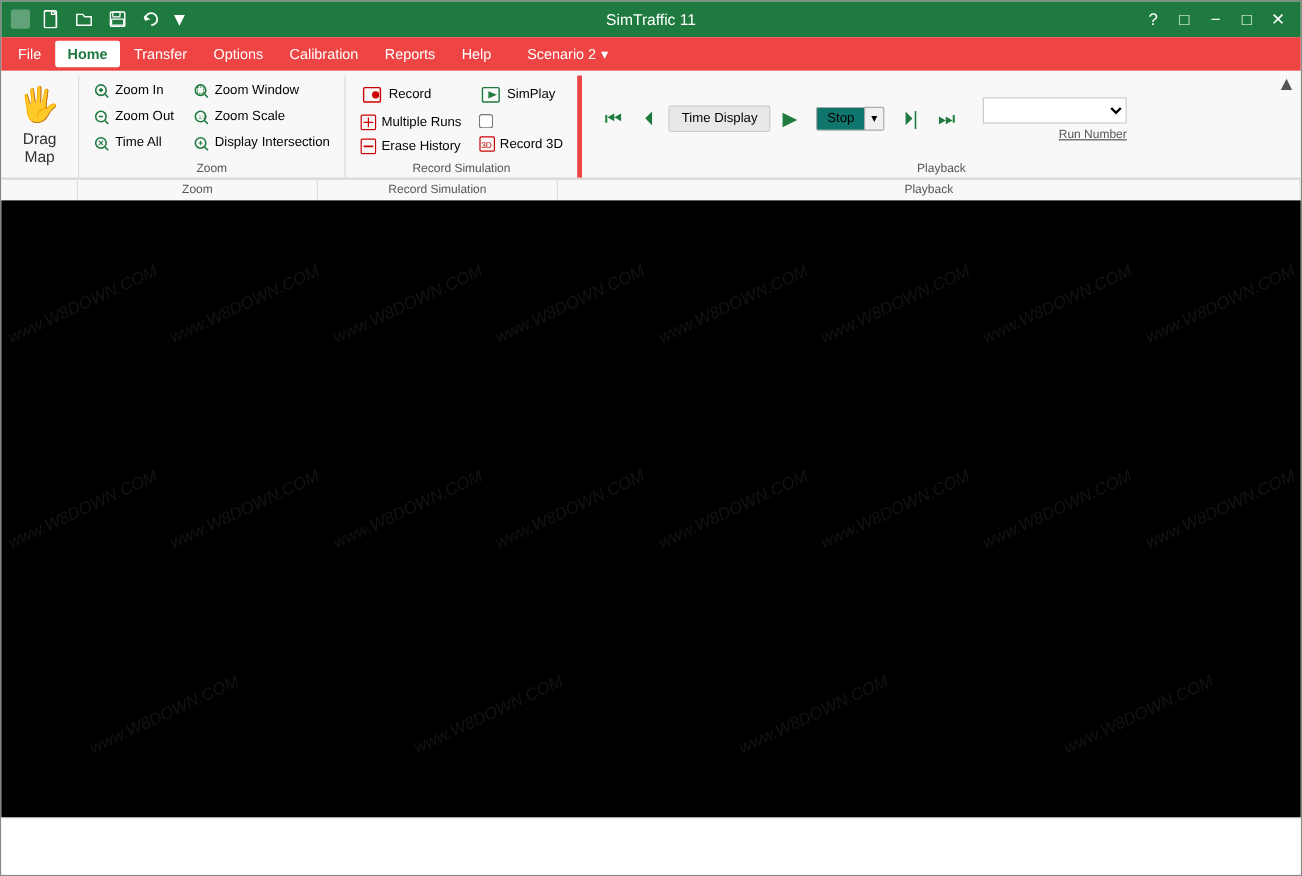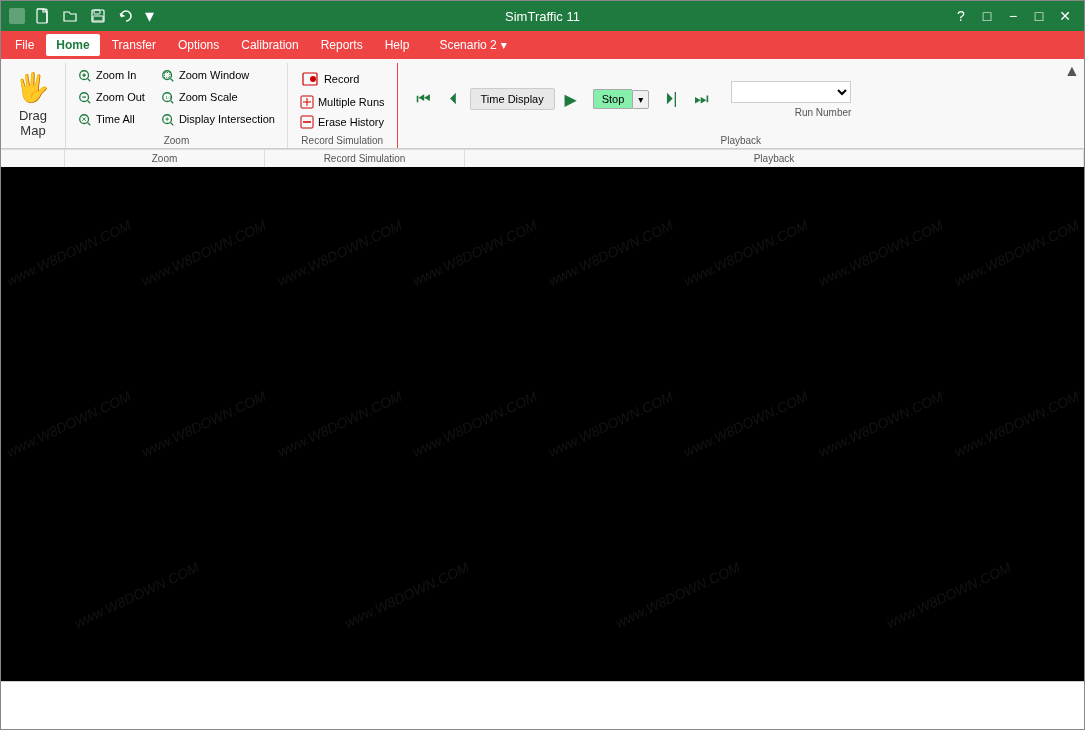--- a/index.html
+++ b/index.html
@@ -118,21 +118,21 @@
       padding: 2px 4px;
       border-radius: 2px;
       font-size: 11px;
       white-space: nowrap;
     }
 
     
     .record-section {
       display: flex;
       flex-direction: column;
-      border-right: 1px solid #ef4444;
+      border-right: 4px solid #ef4444;
       padding: 4px 8px 0 8px;
     }
     .record-top {
       display: flex;
       gap: 6px;
       flex: 1;
       align-items: flex-start;
     }
     .record-col {
       display: flex;
@@ -180,21 +180,21 @@
       border-radius: 2px;
       cursor: pointer;
       font-size: 11px;
     }
     .stop-dropdown {
       display: flex;
       align-items: center;
     }
     .stop-btn {
       padding: 3px 8px;
-      background: #86efac;
+      background: #0f766e;
       border: 1px solid #aaa;
       border-right: none;
       border-radius: 2px 0 0 2px;
       cursor: pointer;
       font-size: 11px;
     }
     .stop-arrow {
       padding: 3px 5px;
       background: #f0f0f0;
       border: 1px solid #aaa;
@@ -232,21 +232,21 @@
       gap: 4px;
       margin-left: 8px;
     }
     .run-number-select {
       width: 120px;
       height: 22px;
       border: 1px solid #ccc;
       font-size: 11px;
       background: white;
     }
-    .run-number-label { font-size: 10px; color: #555; }
+    .run-number-label { font-size: 10px; color: #555; text-decoration: underline; }
 
     
     .ribbon-bottom {
       display: flex;
       border-top: 1px solid #ddd;
       background: #f8f8f8;
       height: 18px;
     }
     .rbl-item {
       display: flex;
@@ -475,20 +475,39 @@
             </div>
             <div class="record-btn">
               <svg width="14" height="14" viewBox="0 0 14 14">
                 <rect x="1" y="1" width="12" height="12" rx="1" fill="none" stroke="#cc0000" stroke-width="1"></rect>
                 <path d="M3 7 h8" stroke="#cc0000" stroke-width="1.5"></path>
               </svg>
               <span>Erase History</span>
             </div>
           </div>
 
+          <div class="record-col">
+            <div class="record-btn" style="padding:3px 6px;">
+              <svg width="18" height="18" viewBox="0 0 18 18">
+                <rect x="1" y="3" width="14" height="12" rx="1" fill="none" stroke="#1e7a3e" stroke-width="1.2"></rect>
+                <polygon points="6,6 13,9 6,12" fill="#1e7a3e"></polygon>
+              </svg>
+              <span>SimPlay</span>
+            </div>
+            <div style="display:flex;align-items:center;gap:3px;padding:2px 4px;">
+              <input type="checkbox" style="width: 12px; height: 12px;">
+            </div>
+            <div class="record-btn">
+              <svg width="14" height="14" viewBox="0 0 14 14">
+                <rect x="1" y="1" width="12" height="12" rx="1" fill="none" stroke="#cc0000" stroke-width="1"></rect>
+                <text x="2" y="10" font-size="7" fill="#cc0000">3D</text>
+              </svg>
+              <span>Record 3D</span>
+            </div>
+          </div>
         </div>
         <div class="ribbon-section-label">Record Simulation</div>
       </div>
 
       <div class="playback-section">
         <div class="playback-top">
 
           <div style="display:flex;align-items:center;gap:2px;">
             <button class="play-btn">⏮</button>
             <button class="play-btn">⏴</button>

